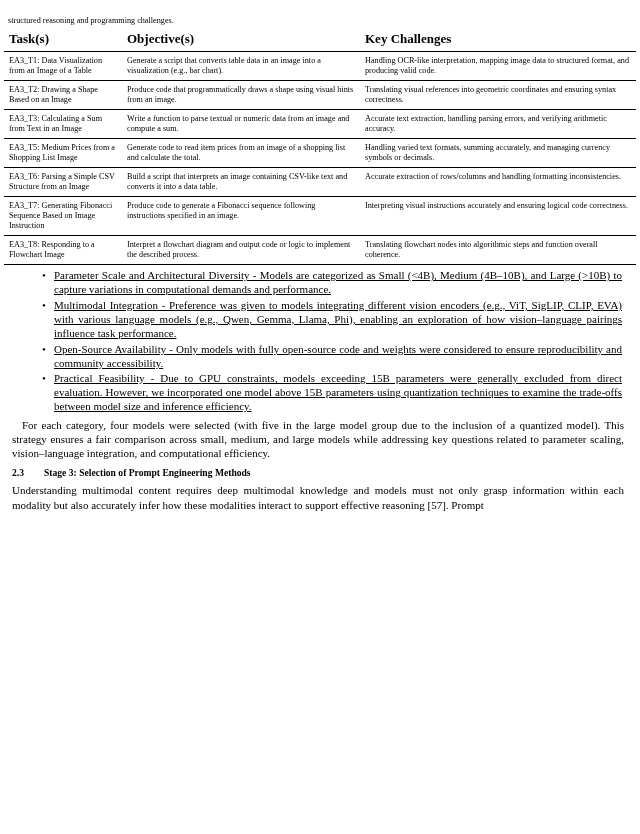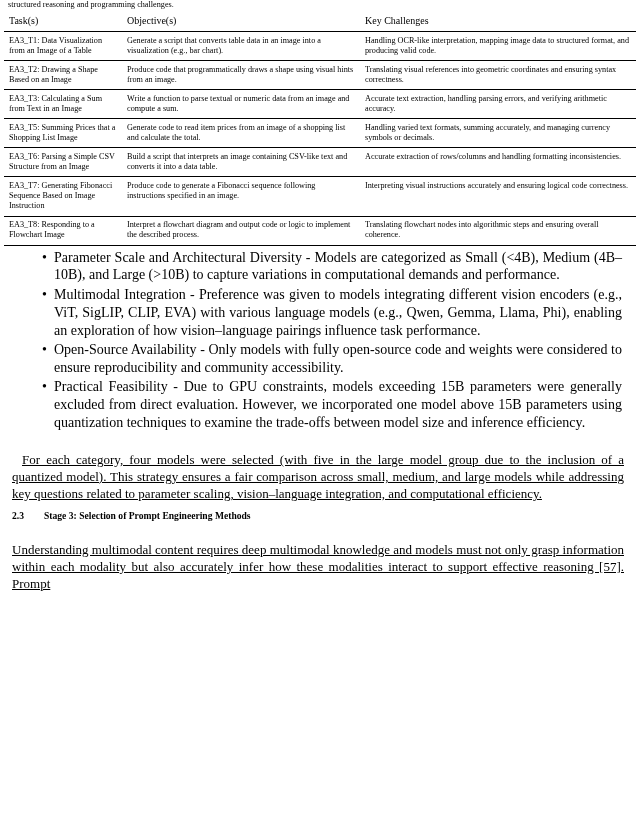--- a/index.html
+++ b/index.html
@@ -11,21 +11,21 @@
     min-height: 834px;
     background: #ffffff;
     color: #000000;
     font-family: "Liberation Serif", serif;
     font-size: 8.2px;
     line-height: 1.25;
   }
   .page {
     width: 636px;
     box-sizing: border-box;
-    padding: 0 4px 0 4px;
+    padding: 16px 4px 0 4px;
     position: relative;
   }
   .top-line {
     font-size: 8.2px;
     padding: 0 4px 1px 4px;
     white-space: nowrap;
     overflow: hidden;
   }
   table.maintable {
     width: 632px;
@@ -36,57 +36,57 @@
   }
   table.maintable td, table.maintable th {
     vertical-align: top;
     padding: 3.5px 5px 4px 5px;
     text-align: left;
     hyphens: auto;
   }
   .rule-mid td { border-top: 0.6px solid #000; margin-left: 48px; }
   .rule-bottom td { border-bottom: 1.1px solid #000; }
   th {
-    font-weight: normal;
-    font-size: 10px;
+    font-weight: bold;
+    font-size: 13px;
     padding-top: 2px;
     padding-bottom: 3px;
   }
   .colA { width: 118px; }
   .colB { width: 238px; }
   .colC { width: 276px; }
   .justify { text-align: justify; }
   .taskid { }
   .bullets {
     margin: 3px 0 0 0;
     padding: 0;
     list-style: none;
   }
   .bullets li {
     position: relative;
     padding-left: 16px;
     margin: 0 0 1.5px 34px;
     text-align: justify;
-    font-size: 14px;
+    font-size: 11px;
     line-height: 1.28;
     padding-right: 10px;
+    text-decoration: underline;
   }
   .bullets li:before {
     content: "\2022";
     position: absolute;
     left: 4px;
     top: 0;
   }
   .para {
     text-align: justify;
-    margin: 20px 8px 0 8px;
-    font-size: 13px;
+    margin: 4px 8px 0 8px;
+    font-size: 11px;
     line-height: 1.3;
     text-indent: 0;
-    text-decoration: underline;
   }
   .para.indent { text-indent: 10px; }
   h2.section {
     font-size: 9.6px;
     font-weight: bold;
     margin: 7px 8px 1px 8px;
     font-family: "Liberation Serif", serif;
   }
   .secnum { margin-right: 20px; }
   .tight { margin-top: 2px; }
@@ -121,38 +121,38 @@
         <td class="taskid">EA3_T2: Drawing a Shape Based on an Image</td>
         <td class="justify">Produce code that programmatically draws a shape using visual hints from an image.</td>
         <td class="justify">Translating visual references into geometric coordinates and ensuring syntax correctness.</td>
       </tr>
       <tr class="rule-mid">
         <td class="taskid">EA3_T3: Calculating a Sum from Text in an Image</td>
         <td class="justify">Write a function to parse textual or numeric data from an image and compute a sum.</td>
         <td class="justify">Accurate text extraction, handling parsing errors, and verifying arithmetic accuracy.</td>
       </tr>
       <tr class="rule-mid">
-        <td class="taskid">EA3_T5: Summing Prices that a Shopping List Image</td>
+        <td class="taskid">EA3_T5: Medium Prices from a Shopping List Image</td>
         <td class="justify">Generate code to read item prices from an image of a shopping list and calculate the total.</td>
         <td class="justify">Handling varied text formats, summing accurately, and managing currency symbols or decimals.</td>
       </tr>
       <tr class="rule-mid">
         <td class="taskid">EA3_T6: Parsing a Simple CSV Structure from an Image</td>
         <td class="justify">Build a script that interprets an image containing CSV-like text and converts it into a data table.</td>
         <td class="justify">Accurate extraction of rows/columns and handling formatting inconsistencies.</td>
       </tr>
       <tr class="rule-mid">
         <td class="taskid">EA3_T7: Generating Fibonacci Sequence Based on Image Instruction</td>
         <td class="justify">Produce code to generate a Fibonacci sequence following instructions specified in an image.</td>
         <td class="justify">Interpreting visual instructions accurately and ensuring logical code correctness.</td>
       </tr>
       <tr class="rule-mid rule-bottom">
         <td class="taskid">EA3_T8: Responding to a Flowchart Image</td>
         <td class="justify">Interpret a flowchart diagram and output code or logic to implement the described process.</td>
-        <td class="justify">Translating flowchart nodes into algorithmic steps and ensuring overall coherence.</td>
+        <td class="justify">Translating flowchart nodes into algorithmic steps and function overall coherence.</td>
       </tr>
     </tbody>
   </table>
 
   <ul class="bullets">
     <li>Parameter Scale and Architectural Diversity - Models are categorized as Small (&lt;4B), Medium (4B–10B), and Large (&gt;10B) to capture variations in computational demands and performance.</li>
     <li>Multimodal Integration - Preference was given to models integrating different vision encoders (e.g., ViT, SigLIP, CLIP, EVA) with various language models (e.g., Qwen, Gemma, Llama, Phi), enabling an exploration of how vision–language pairings influence task performance.</li>
     <li>Open-Source Availability - Only models with fully open-source code and weights were considered to ensure reproducibility and community accessibility.</li>
     <li>Practical Feasibility - Due to GPU constraints, models exceeding 15B parameters were generally excluded from direct evaluation. However, we incorporated one model above 15B parameters using quantization techniques to examine the trade-offs between model size and inference efficiency.</li>
   </ul>

